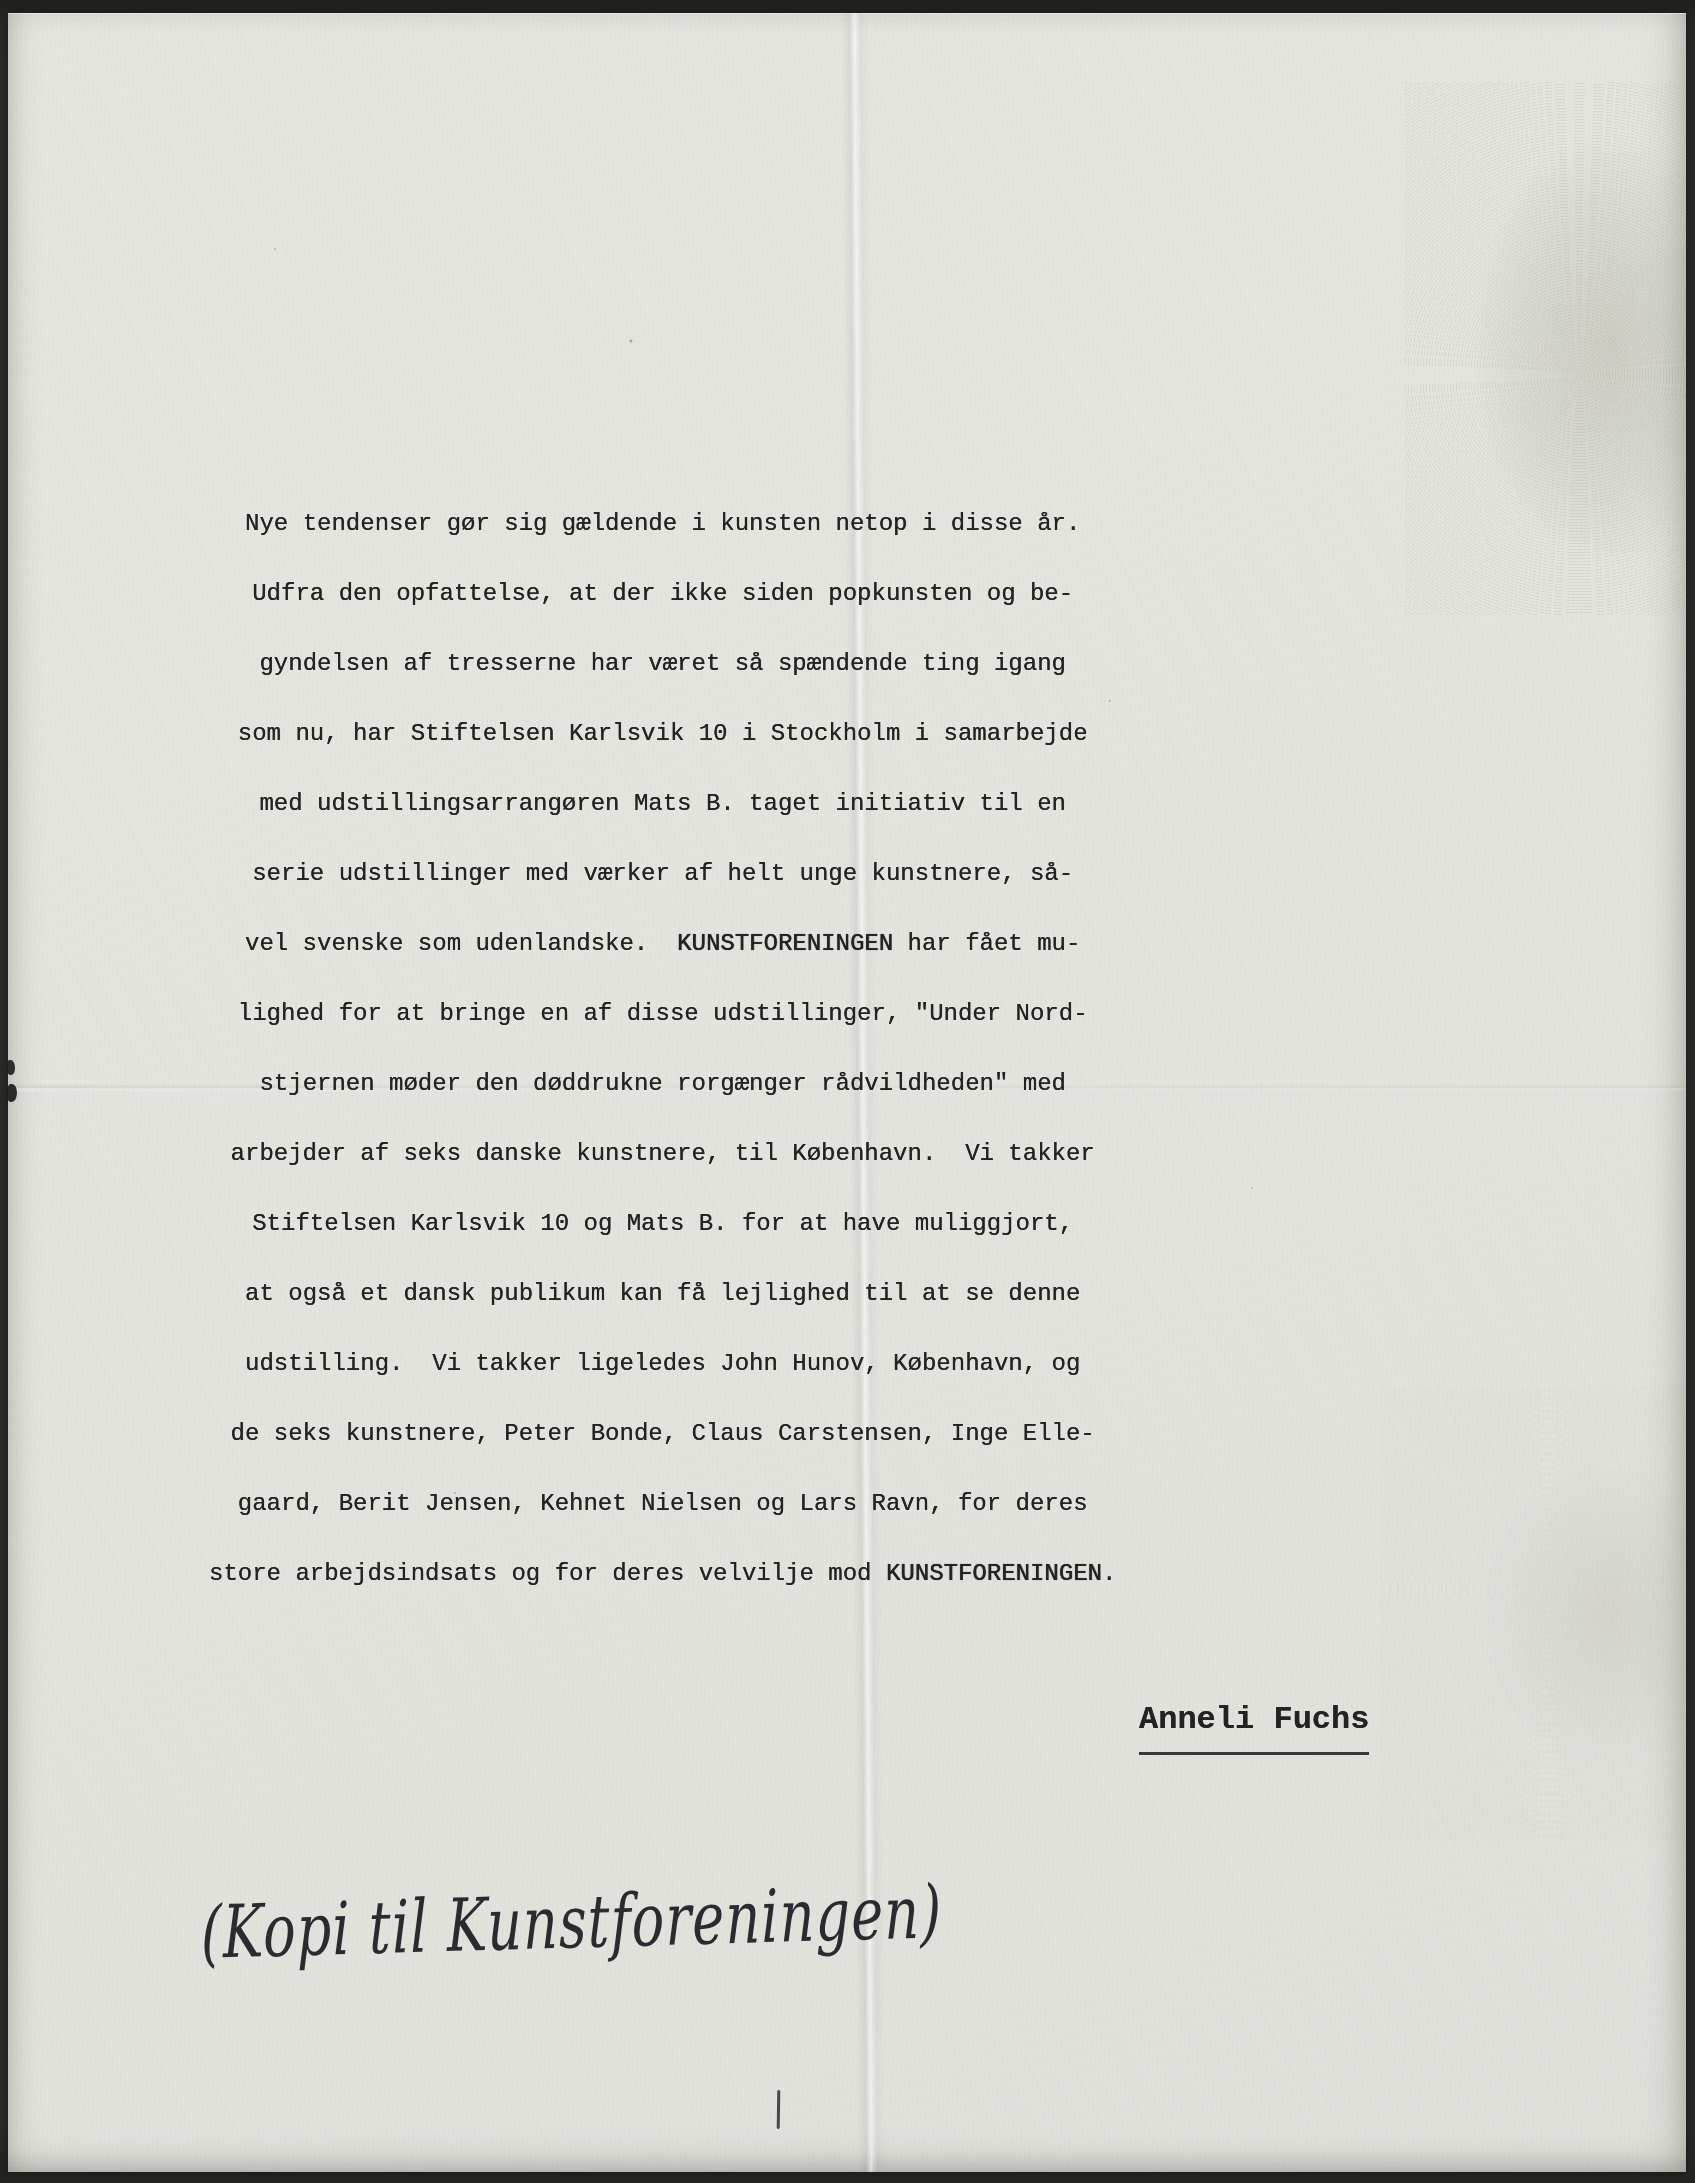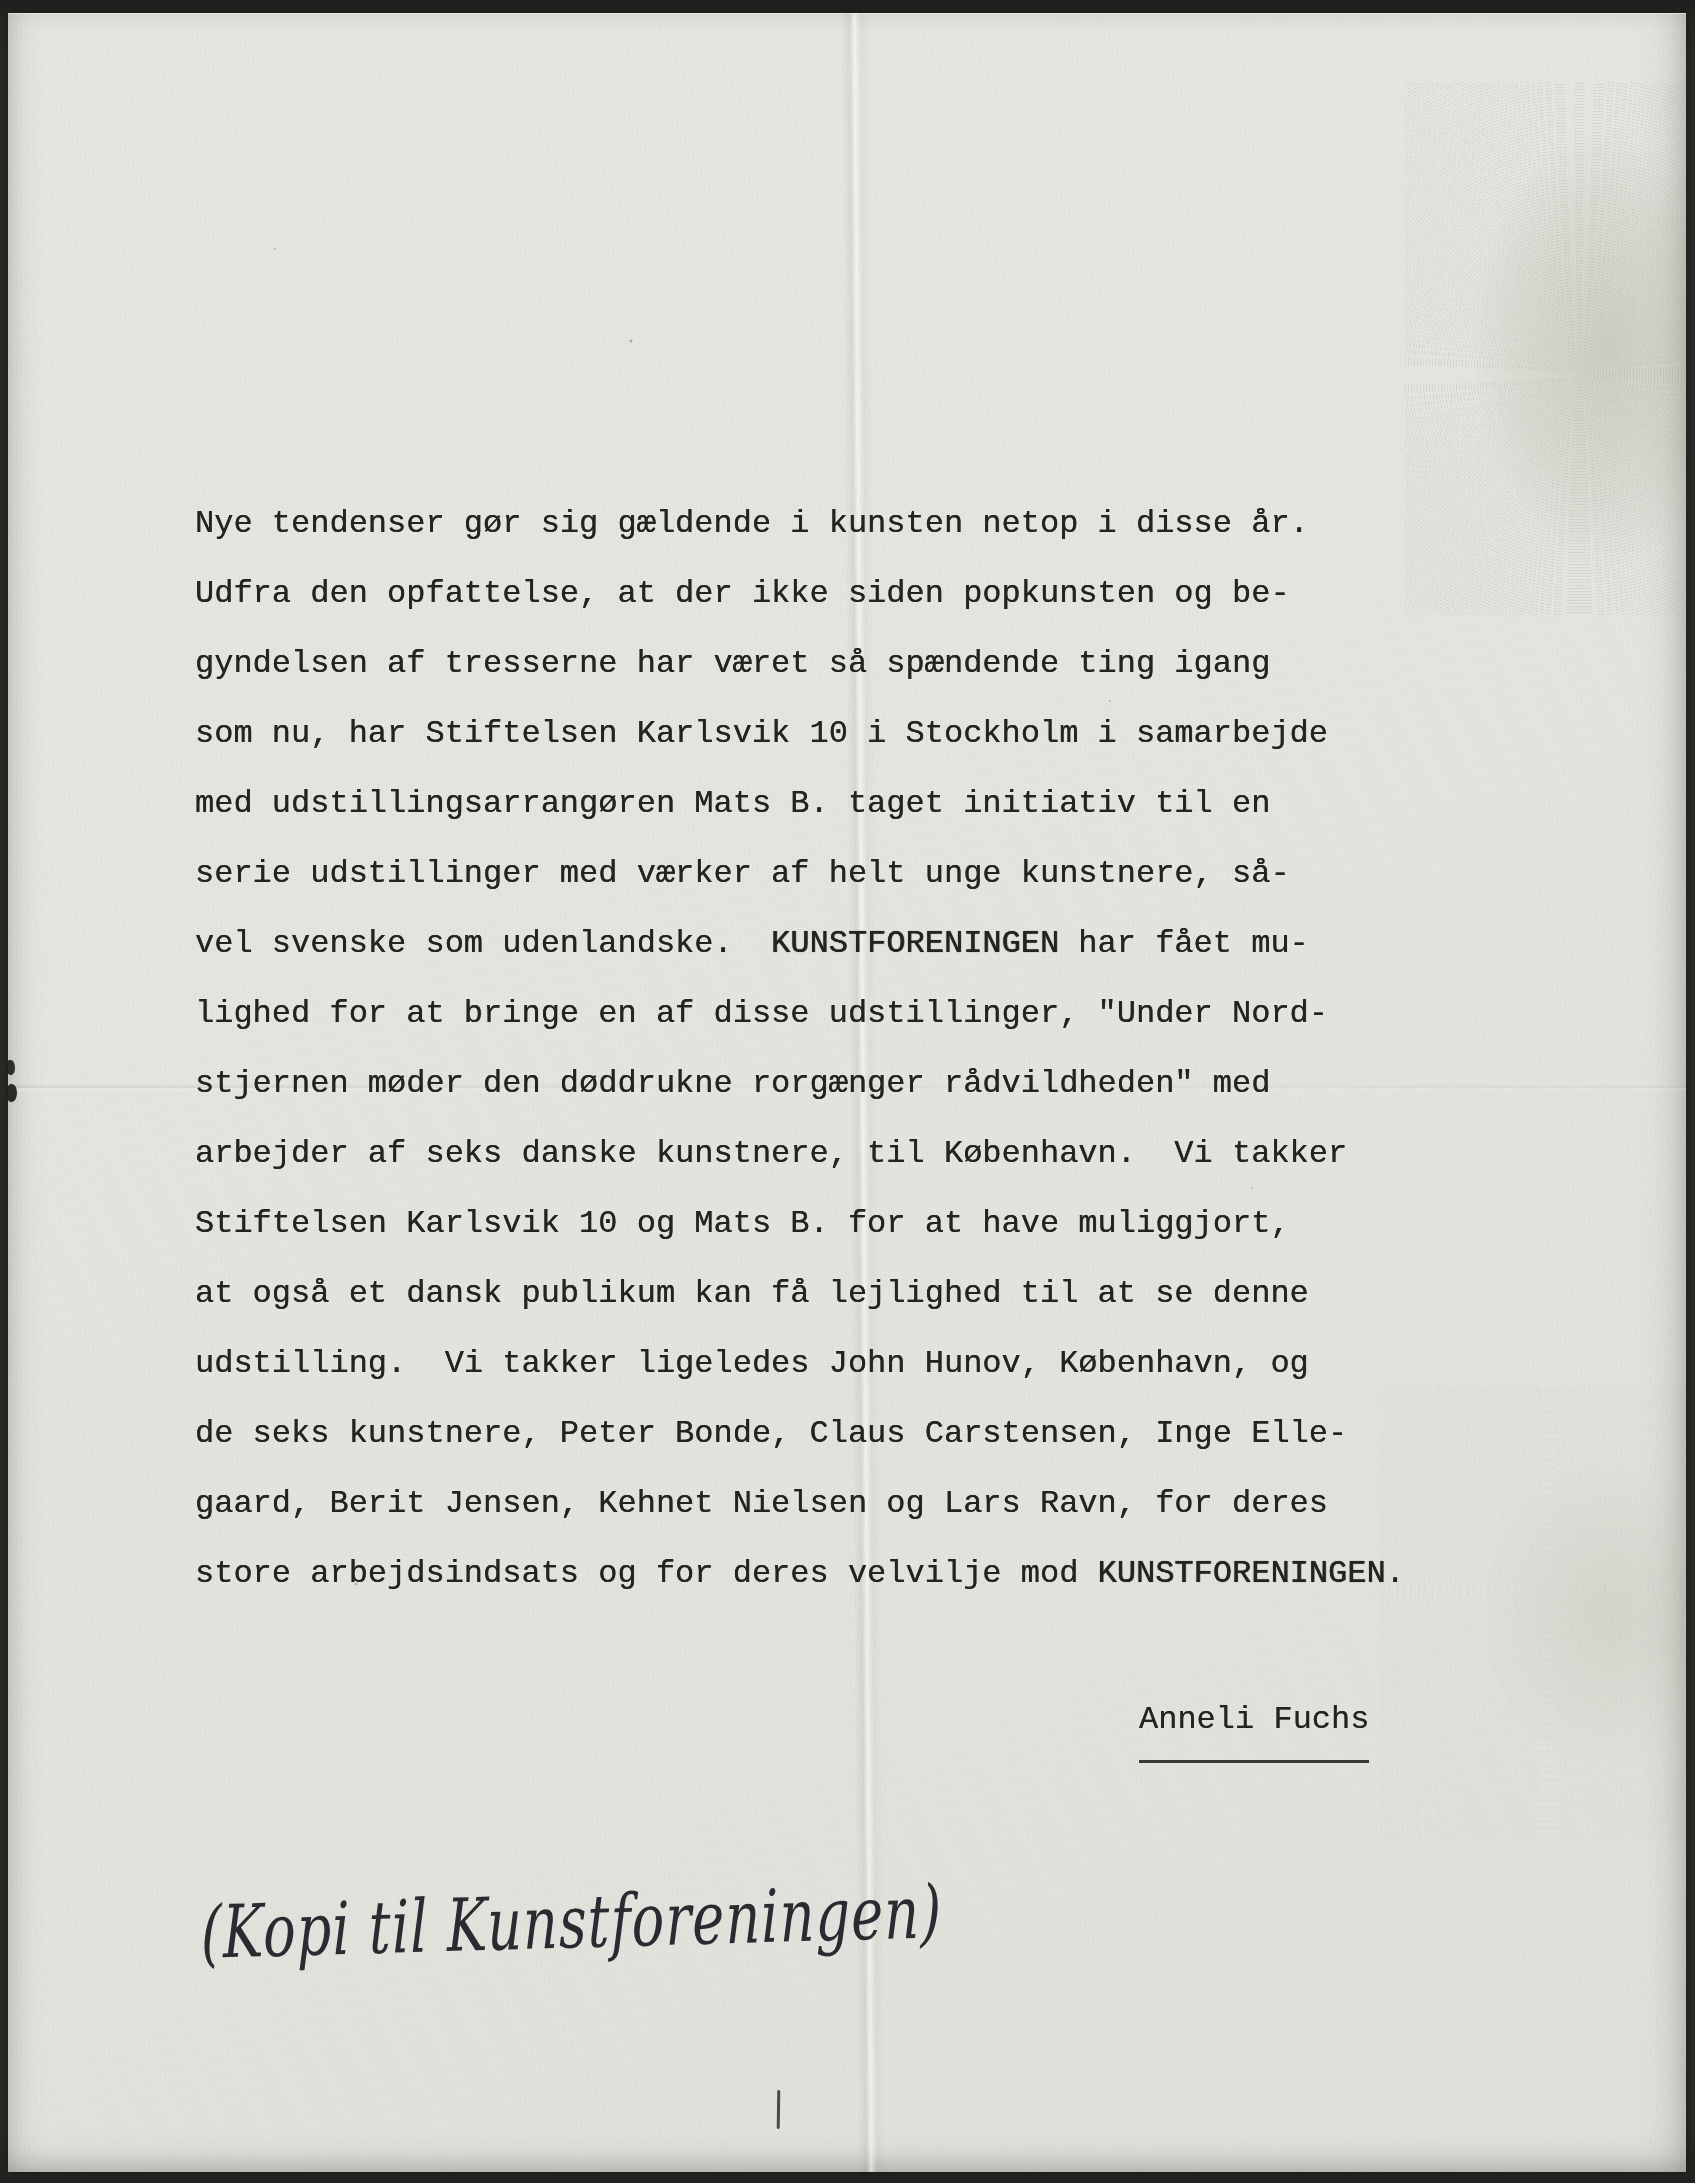--- a/index.html
+++ b/index.html
@@ -80,39 +80,41 @@
     background: #1d1d1b; border-radius: 40% 62% 55% 48%;
     opacity: 0.9;
   }
   .blot2 {
     position: absolute; left: -1px; top: 1071px;
     width: 10px; height: 18px;
     background: #1c1c1a; border-radius: 45% 58% 60% 42%;
     opacity: 0.92;
   }
   .letter-body {
-    position: absolute; left: 187px; top: 476px;
-    font-size: 32px; line-height: 70px;
+    position: absolute; left: 201px; top: 476px;
+    font-size: 24px; line-height: 70px;
     color: var(--ink, #232320);
     white-space: pre;
     text-shadow: 0 0 0.6px rgba(35,35,32,0.80), 0.3px 0.4px 0.3px rgba(35,35,32,0.28);
+    text-align: center;
   }
   .letter-body .overstrike {
     font-weight: 400;
     text-shadow: 0 0 0.8px rgba(22,22,20,0.92), 0.6px 0 0 rgba(22,22,20,0.55);
   }
   .signature {
     position: absolute; left: 1131px; top: 1689px;
     display: inline-block;
     font-size: 32px; line-height: 36px;
     color: var(--ink, #232320);
     white-space: pre;
     text-shadow: 0 0 0.6px rgba(35,35,32,0.80);
-    padding-bottom: 22px;
+    padding-bottom: 14px;
     border-bottom: 3.5px solid rgba(32,32,30,0.88);
+    font-weight: bold;
   }
   .handwritten {
     position: absolute; left: 192px; top: 1868px;
     font-family: "DejaVu Serif", "Liberation Serif", serif;
     font-style: italic;
     font-size: 73px; line-height: 104px;
     letter-spacing: 1.5px;
     color: rgba(26,26,34,0.92);
     white-space: pre;
     transform: scaleX(0.74) rotate(-1.2deg);

